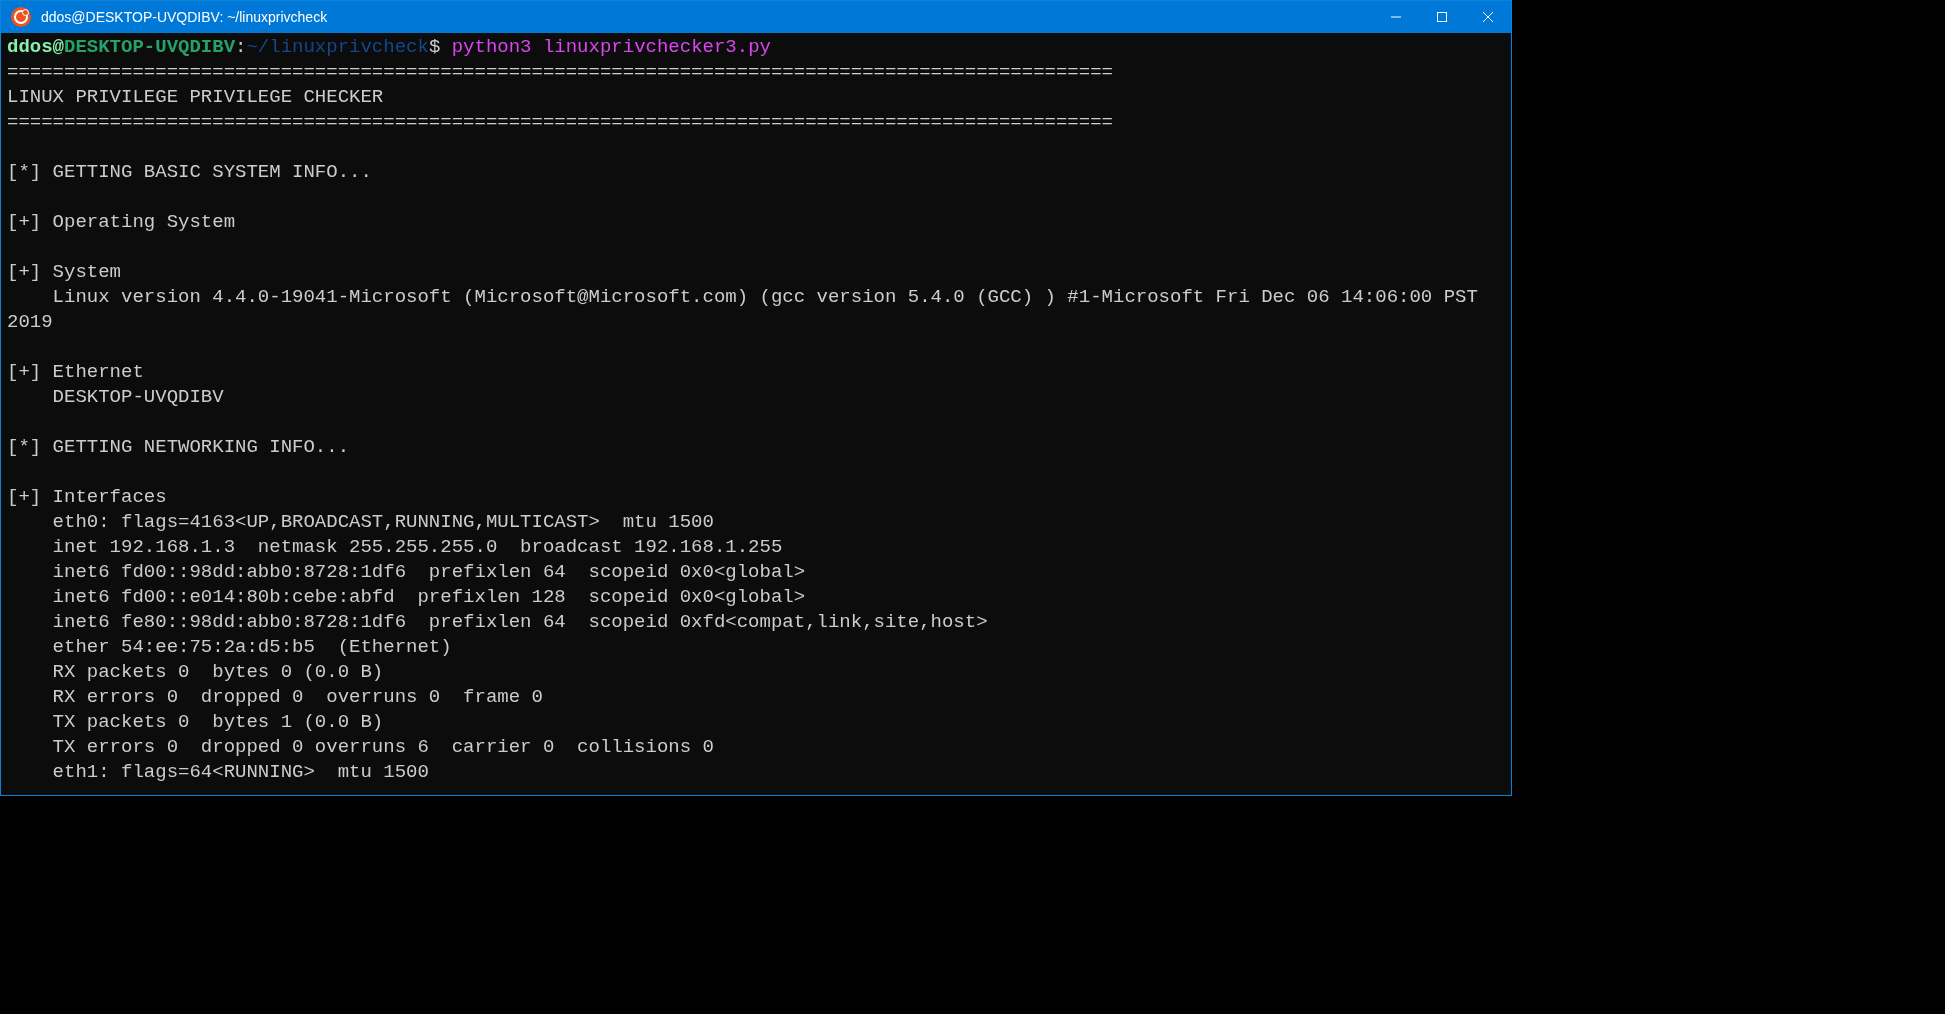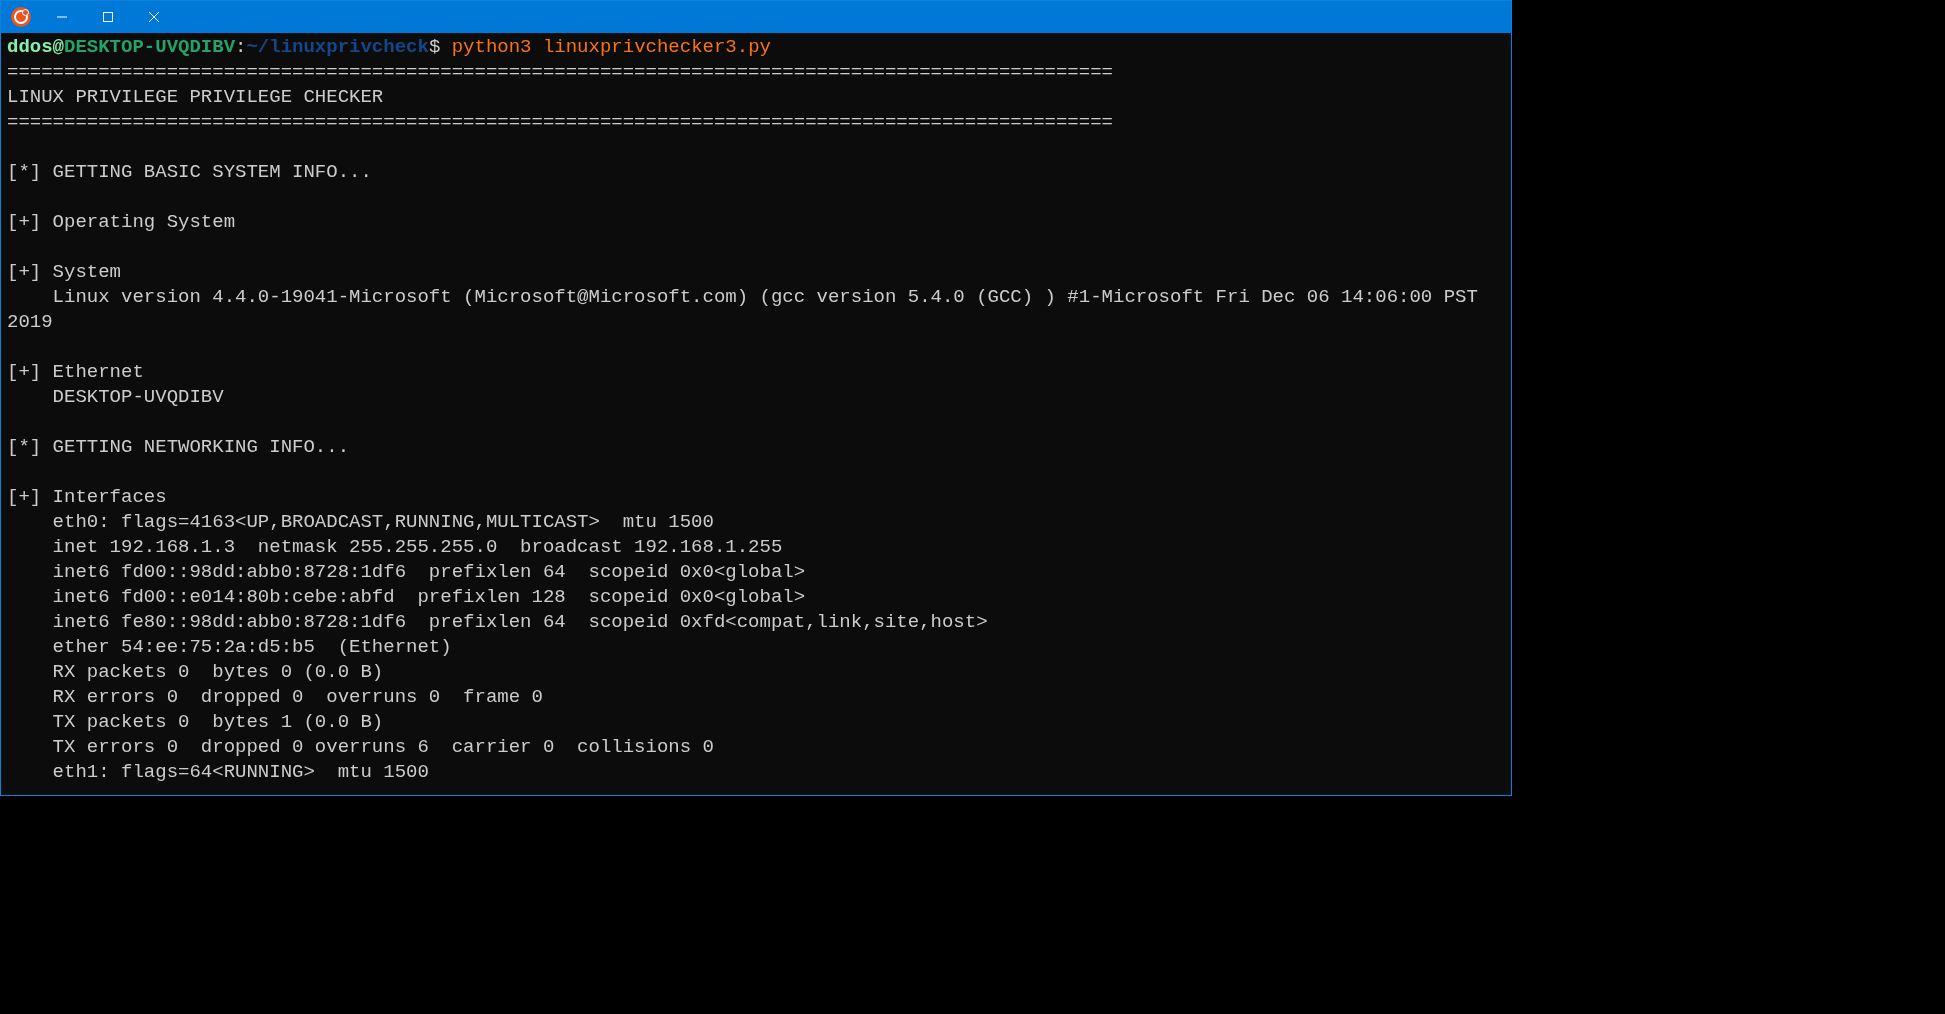--- a/index.html
+++ b/index.html
@@ -13,31 +13,32 @@
   .titlebar .icon::after { content: ""; position: absolute; width: 5px; height: 5px; background: #e95420; border: 1.5px solid #fff; border-radius: 50%; top: 2px; right: 2px; }
   .titlebar .title { flex: 1; padding-left: 2px; }
   .titlebar .controls { display: flex; height: 100%; }
   .titlebar .ctrl { width: 46px; height: 100%; display: flex; align-items: center; justify-content: center; color: #fff; }
   .titlebar .ctrl svg { width: 10px; height: 10px; stroke: #fff; stroke-width: 1; fill: none; }
 
   .terminal { flex: 1; background: #0c0c0c; color: #cccccc; padding: 2px 6px; white-space: pre-wrap; overflow: hidden; font-weight: 400; letter-spacing: 0; }
   .prompt .user { color: #86efac; font-weight: bold; }
   .prompt .host { color: #26a269; font-weight: bold; }
   .prompt .colon { color: #cccccc; }
-  .prompt .path { color: #12488b; font-weight: bold; }
+  .prompt .path { color: #12488b; font-weight: normal; }
   .prompt .dollar { color: #cccccc; }
-  .cmd { color: #f97316; }
+  .cmd { color: #d946ef; }
   .out { color: #cccccc; }
 </style>
 </head>
 <body>
 
 <div class="window">
   <div class="titlebar">
     <div class="icon"></div>
+    <div class="title">ddos@DESKTOP-UVQDIBV: ~/linuxprivcheck</div>
     <div class="controls">
       <div class="ctrl">
         <svg viewBox="0 0 10 10">
             <line x1="0" y1="5" x2="10" y2="5"></line>
           </svg>
       </div>
       <div class="ctrl">
         <svg viewBox="0 0 10 10">
             <rect x="0.5" y="0.5" width="9" height="9"></rect>
           </svg>

